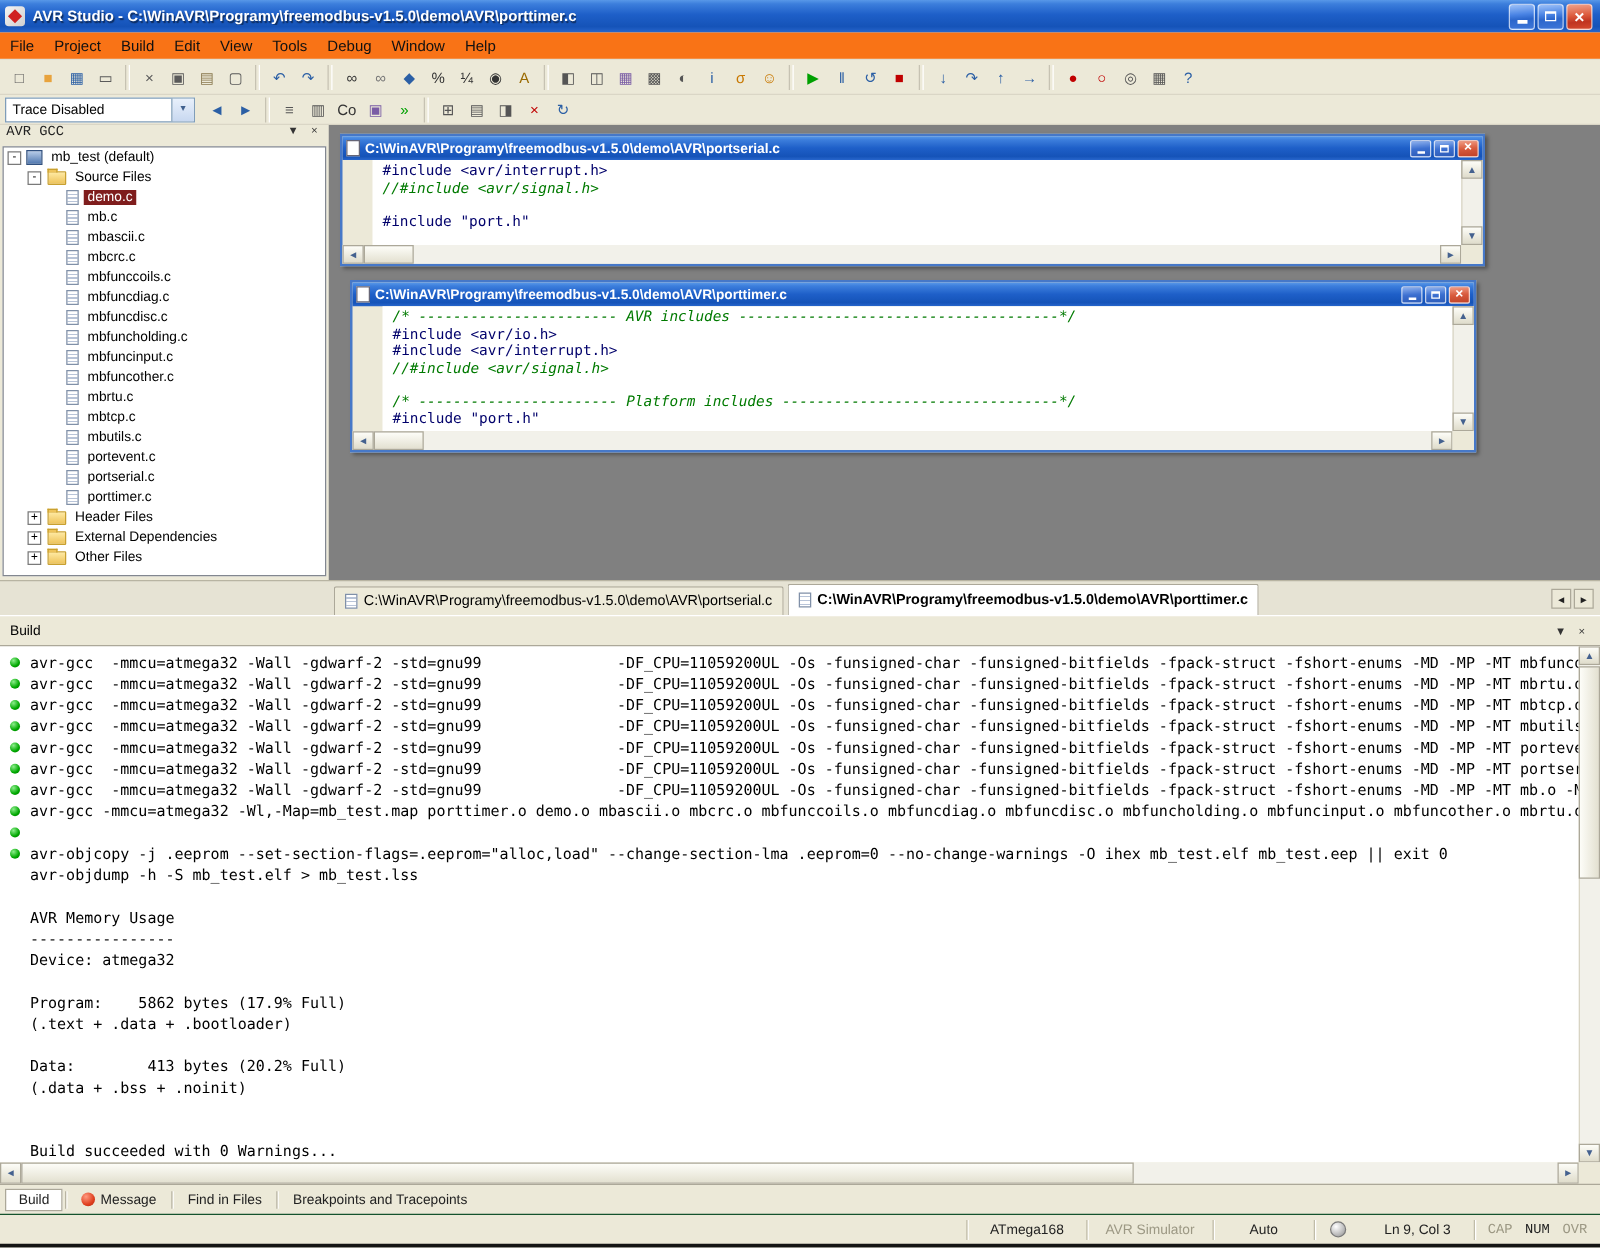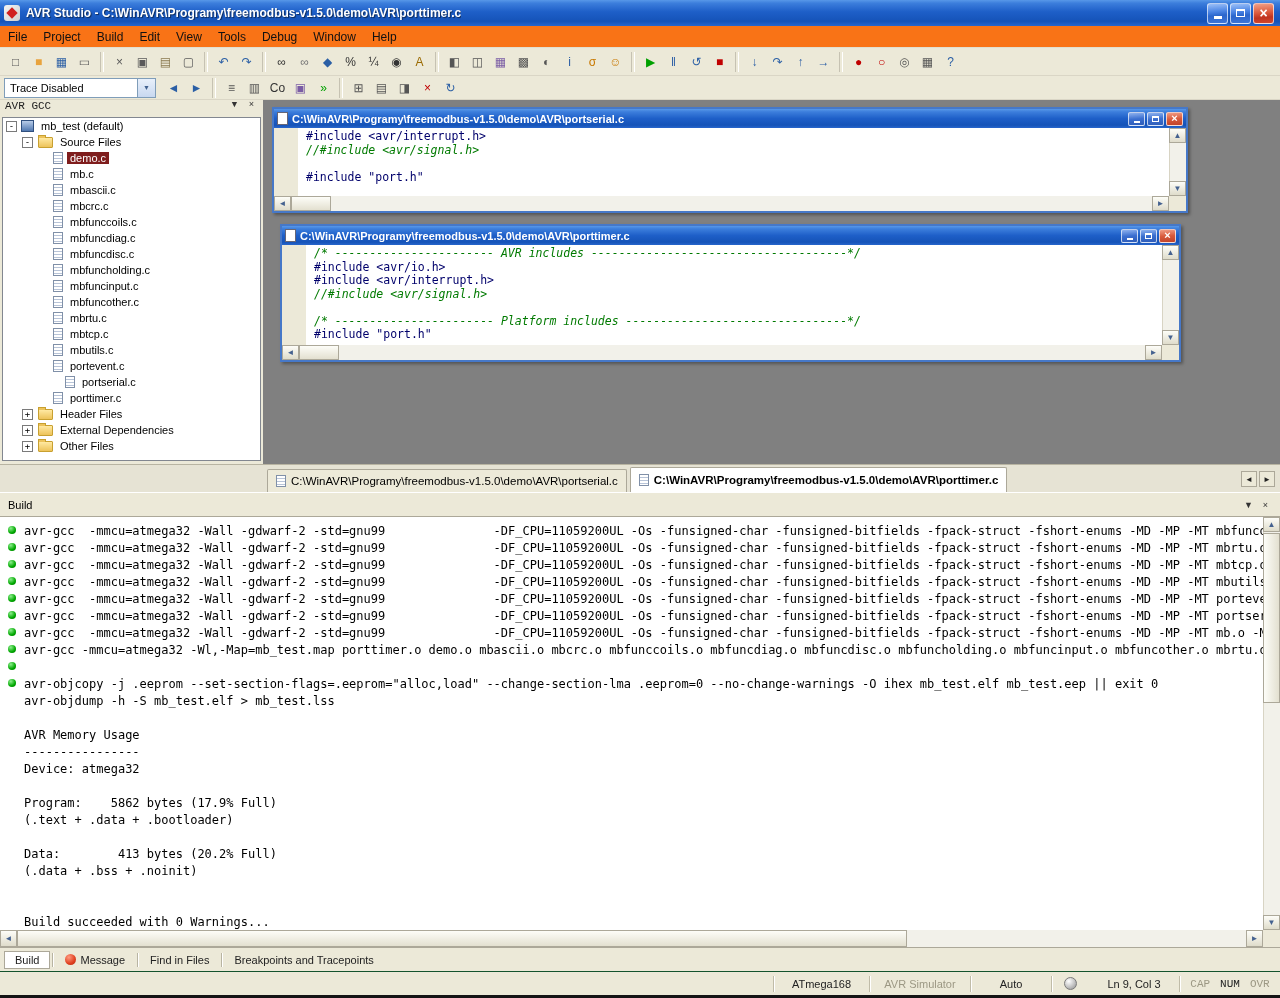--- a/index.html
+++ b/index.html
@@ -438,21 +438,21 @@
             <span class="tlabel">mbtcp.c</span>
           </div>
           <div class="trow" style="padding-left: 50px;">
             <span class="tdoc"></span>
             <span class="tlabel">mbutils.c</span>
           </div>
           <div class="trow" style="padding-left: 50px;">
             <span class="tdoc"></span>
             <span class="tlabel">portevent.c</span>
           </div>
-          <div class="trow" style="padding-left: 50px; margin-left: 12px;">
+          <div class="trow" style="padding-left: 50px;">
             <span class="tdoc"></span>
             <span class="tlabel">portserial.c</span>
           </div>
           <div class="trow" style="padding-left: 50px;">
             <span class="tdoc"></span>
             <span class="tlabel">porttimer.c</span>
           </div>
           <div class="trow" style="padding-left: 19px;">
             <span class="texp">+</span>
             <span class="tfold"></span>

